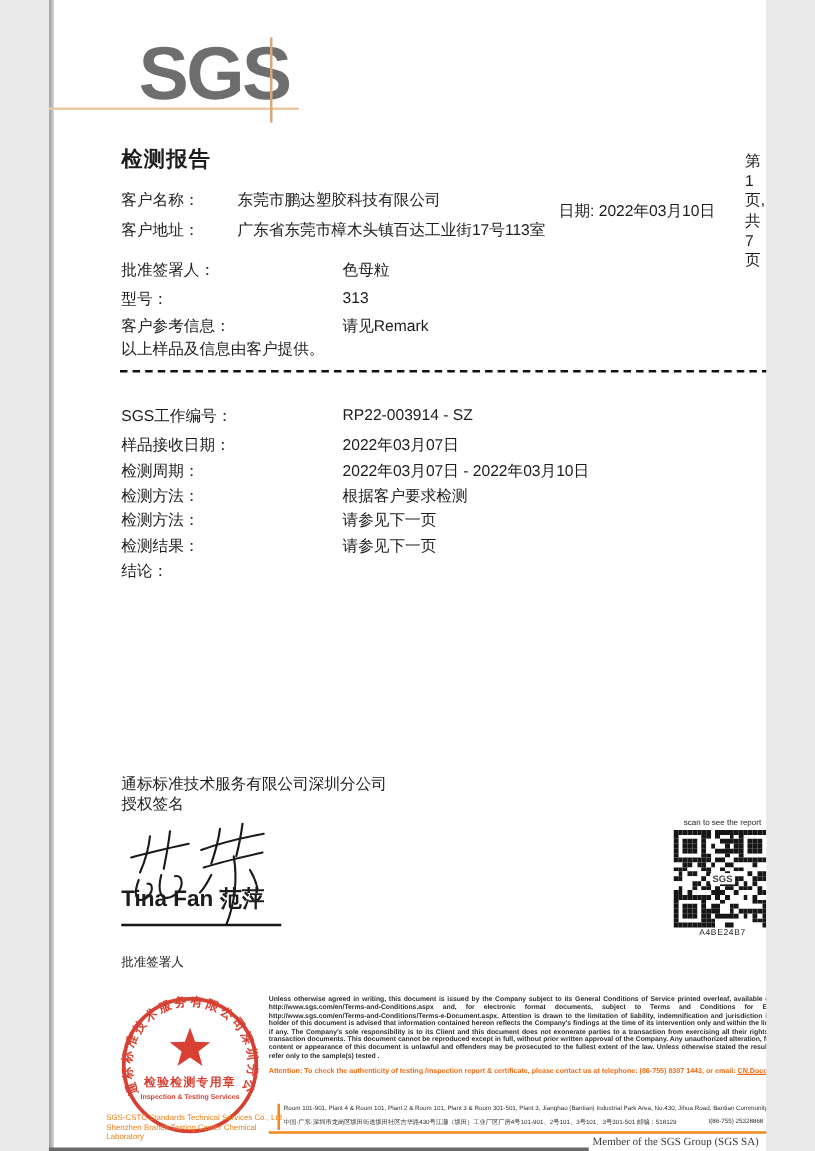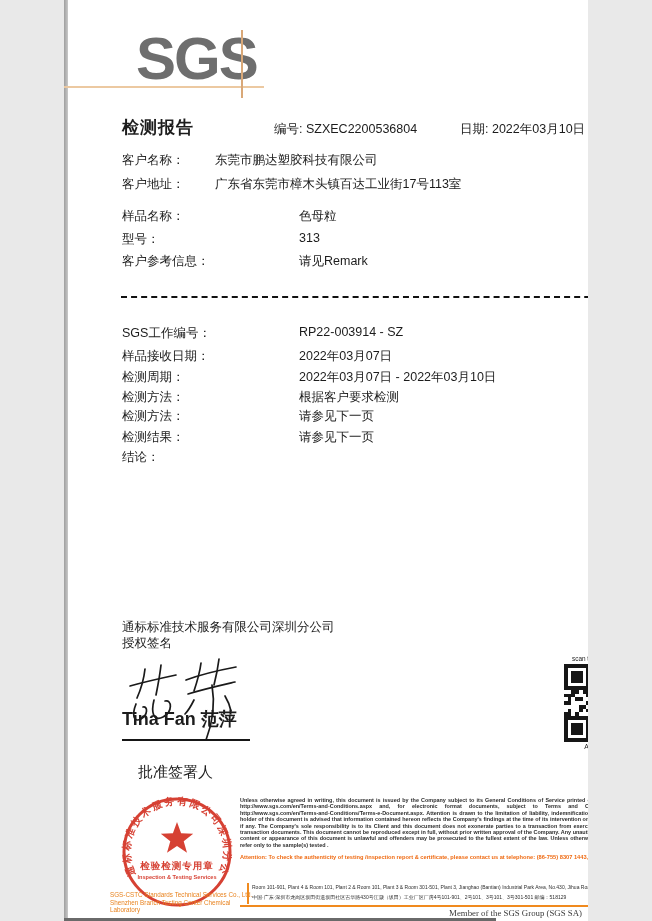--- a/index.html
+++ b/index.html
@@ -1,55 +1,55 @@
 <!DOCTYPE html>
 <html><head>
 <meta charset="utf-8">
 <style>
   * { margin:0; padding:0; box-sizing:border-box; }
   html,body { background:#e9e9e9; }
   body { font-family:"Liberation Sans","DejaVu Sans",sans-serif; }
   .page {
-    position:relative; width:524px; height:921px; margin:0 auto;
+    position:relative; width:574px; height:921px; margin:0 auto;
     background:#ffffff; overflow:hidden; color:#1c1c1c;
   }
   .edge-left { position:absolute; left:0; top:0; width:4px; height:100%;
     background:linear-gradient(to right,#9f9f9f,#c9c9c9); }
   .edge-bottom { position:absolute; left:0; bottom:0; width:432px; height:3px; background:#6a6a6a; }
 
   
   .logo { position:absolute; left:72px; top:24px; font-size:60px; font-weight:bold;
     color:#6e6e6e; letter-spacing:-2px; font-family:"Liberation Sans",sans-serif; }
   .tan-h { position:absolute; left:0; top:86px; width:200px; height:2px; background:#ecc9a1; }
   .tan-v { position:absolute; left:177px; top:30px; width:2px; height:68px; background:#d9a878; }
 
   
   .report-title { position:absolute; left:58px; top:116px; font-size:17px; font-weight:bold; letter-spacing:1px; }
   .hmeta { position:absolute; top:121px; font-size:12.5px; }
   .h-no   { left:210px; }
-  .h-date { left:396px; }
+  .h-date { left:408px;margin-top:40px; }
   .h-page { left:557px; }
 
   .row { position:absolute; left:58px; font-size:12.5px; white-space:nowrap; }
   .row .lab { display:inline-block; }
   .val-near { position:absolute; left:52px; top:0; white-space:nowrap;margin-left:41px; }
   .val-far  { position:absolute; left:177px; top:0; white-space:nowrap; }
 
   .dashed { position:absolute; left:57px; top:296px; width:580px; border-top:2px dashed #111; }
 
   .conclusion { position:absolute; left:235px; top:447px; width:412px; font-size:12.5px;
     line-height:17px; white-space:normal; text-align:justify; }
   .conclusion-label { position:absolute; left:58px; top:449px; font-size:12.5px; }
 
   .co-line   { position:absolute; left:58px; top:619px; font-size:12.5px; }
   .auth-line { position:absolute; left:58px; top:635px; font-size:12.5px; }
   .sig-svg { position:absolute; left:60px; top:656px; }
   .sig-rule { position:absolute; left:58px; top:739px; width:128px; height:2px; background:#161616; }
   .sig-name { position:absolute; left:58px; top:707px; font-size:18px; font-weight:bold; }
-  .sig-role { position:absolute; left:74px; top:763px; font-size:15px; }
+  .sig-role { position:absolute; left:58px; top:763px; font-size:10px; }
 
   
   .qr-wrap { position:absolute; left:492px; top:655px; width:94px; text-align:center; }
   .qr-caption { font-size:6.4px; color:#222; margin-bottom:2px; }
   .qr-box { position:relative; width:78px; height:78px; margin:0 auto;
     display:grid; grid-template-columns:repeat(21,1fr); grid-template-rows:repeat(21,1fr); background:#fff; }
   .qc { background:#fff; } .qc.on { background:#161616; }
   .qr-center { position:absolute; left:50%; top:50%; transform:translate(-50%,-50%);
     background:#fff; padding:0 2px; font-size:7.5px; font-weight:bold; color:#444; line-height:9px; }
   .qr-code { font-size:6.8px; color:#222; margin-top:1px; letter-spacing:.5px; }
@@ -77,45 +77,45 @@
 
 <div class="page">
   <div class="edge-left"></div>
   <div class="edge-bottom"></div>
 
   <div class="logo">SGS</div>
   <div class="tan-h"></div>
   <div class="tan-v"></div>
 
   <div class="report-title">检测报告</div>
-  <div class="hmeta h-no"><span>编号:</span> <span>SZXEC2200536804</span></div>
   <div class="hmeta h-date"><span>日期:</span> <span>2022年03月10日</span></div>
   <div class="hmeta h-page">第1页,共7页</div>
 
   <div class="row" style="top:152px">
     <span class="lab">客户名称：</span>
     <span class="val-near">东莞市鹏达塑胶科技有限公司</span>
   </div>
   <div class="row" style="top:176px">
     <span class="lab">客户地址：</span>
     <span class="val-near">广东省东莞市樟木头镇百达工业街17号113室</span>
   </div>
 
   <div class="row" style="top:208px">
-    <span class="lab">样品名称：</span>
+    <span class="lab">批准签署人：</span>
     <span class="val-far">色母粒</span>
   </div>
   <div class="row" style="top:231px">
     <span class="lab">型号：</span>
     <span class="val-far">313</span>
   </div>
   <div class="row" style="top:253px">
     <span class="lab">客户参考信息：</span>
     <span class="val-far">请见Remark</span>
   </div>
+  <div class="row" style="top:271px">以上样品及信息由客户提供。</div>
 
   <div class="dashed"></div>
 
   <div class="row" style="top:325px">
     <span class="lab">SGS工作编号：</span>
     <span class="val-far">RP22-003914 - SZ</span>
   </div>
   <div class="row" style="top:348px">
     <span class="lab">样品接收日期：</span>
     <span class="val-far">2022年03月07日</span>

